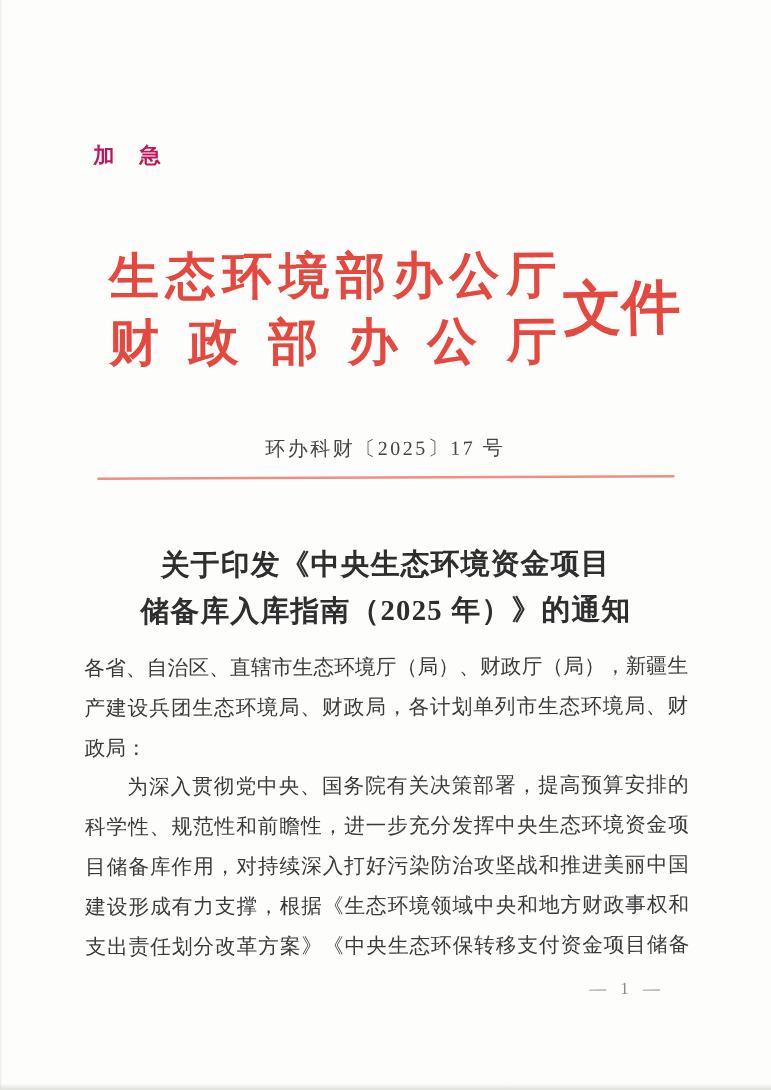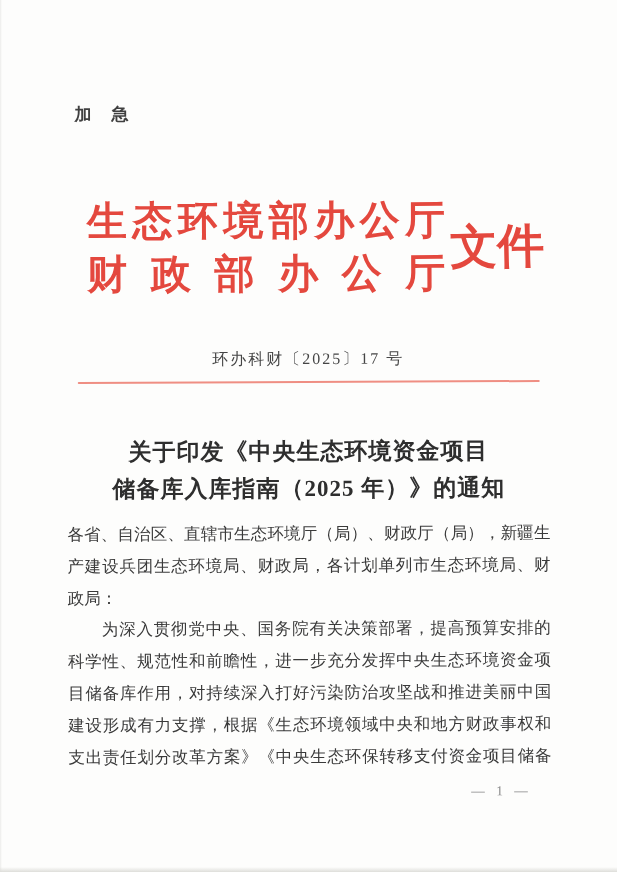--- a/index.html
+++ b/index.html
@@ -19,25 +19,25 @@
   .tilt {
     position: absolute;
     left: 0; top: 0; right: 0; bottom: 0;
     transform: rotate(-0.25deg);
     transform-origin: 50% 50%;
   }
   
   .urgency {
     position: absolute;
     left: 76px;
-    top: 102px;
+    top: 112px;
     font-size: 17px;
     font-weight: bold;
     letter-spacing: 20px;
-    color: #404040;
+    color: #be185d;
   }
   
   .letterhead {
     position: absolute;
     left: 88px;
     top: 194px;
     display: flex;
     align-items: center;
   }
   .lh-lines {

